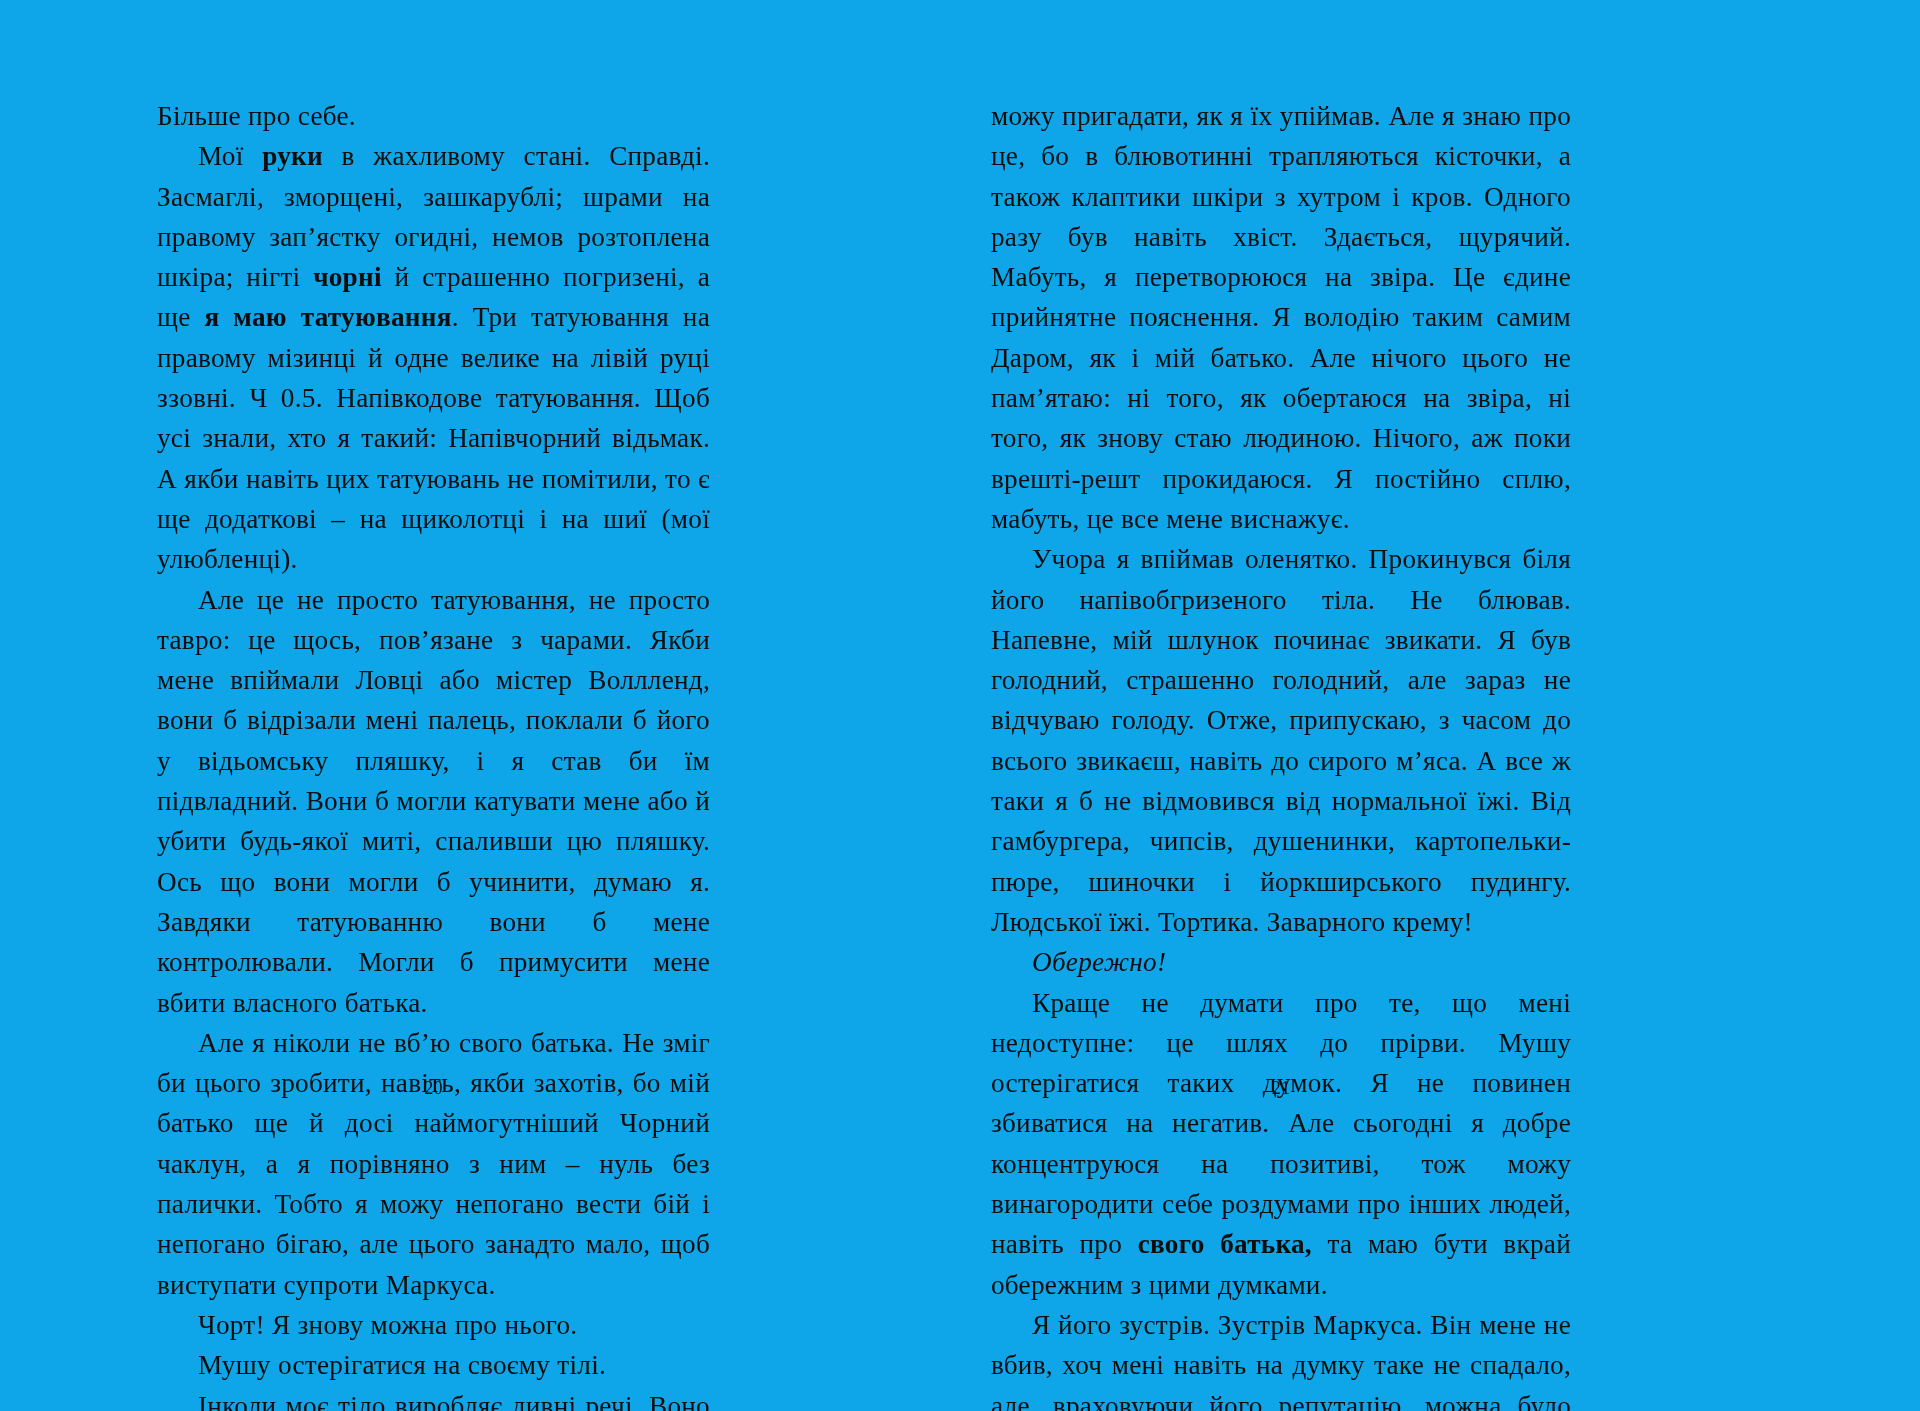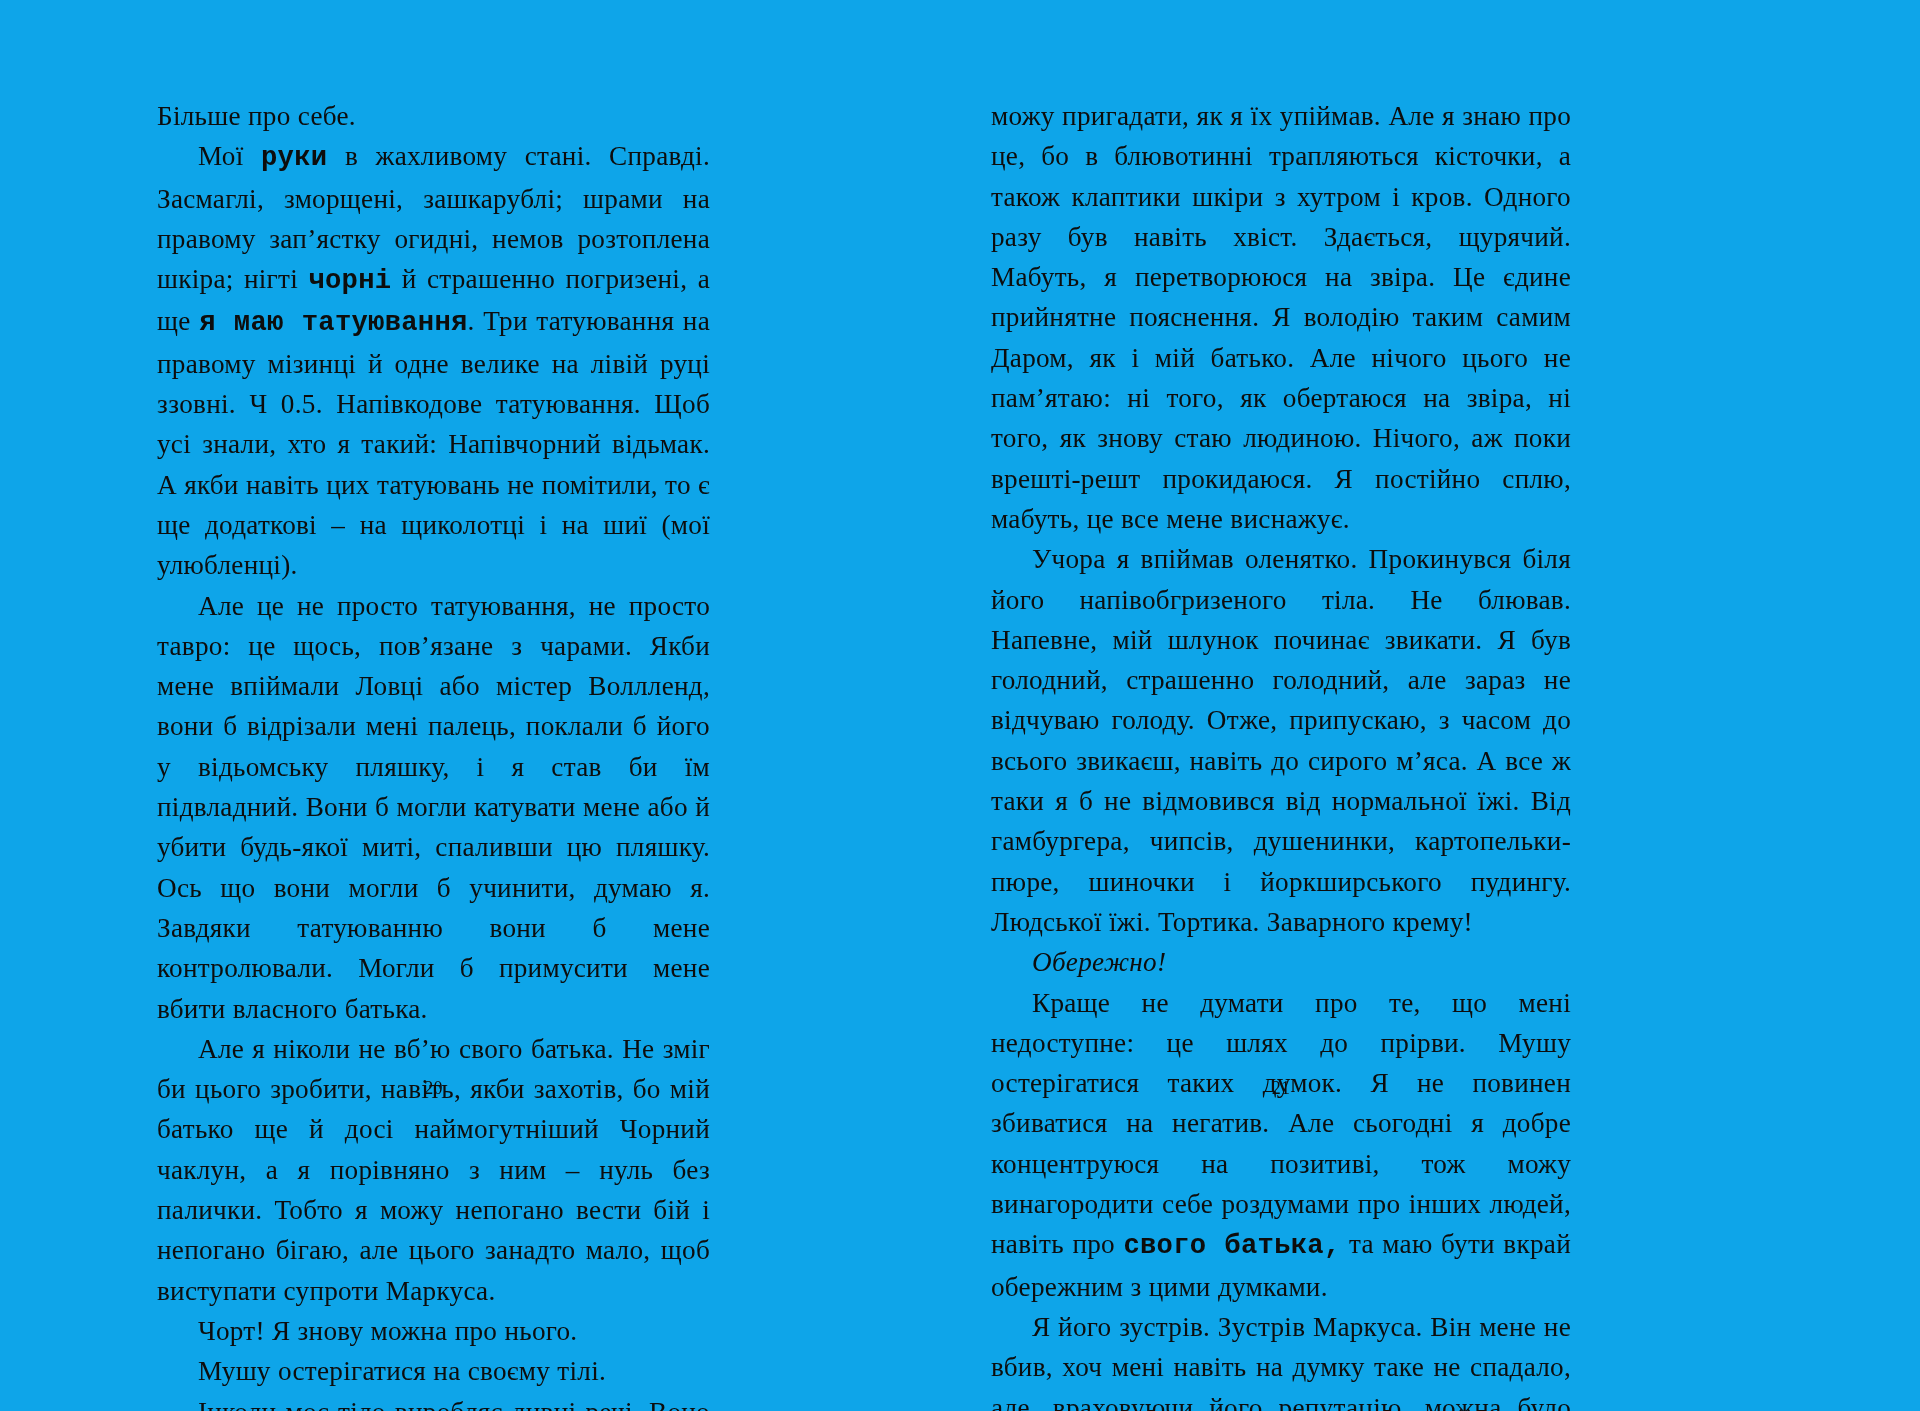--- a/index.html
+++ b/index.html
@@ -55,21 +55,21 @@
   .textblock p {
     margin: 0;
     text-indent: 41px;
   }
   .textblock p.noindent {
     text-indent: 0;
   }
   .textblock p:last-child {
     text-align: justify;
   }
-  b, strong { font-weight: bold; font-family: Liberation Mono, monospace; }
+  b, strong { font-weight: bold; }
   i, em { font-style: italic; }
   .folio {
     position: absolute;
     bottom: 308px;
     font-size: 18px;
     line-height: 30px;
     text-align: center;
     letter-spacing: 0.02em;
   }
   .page-left .folio {

